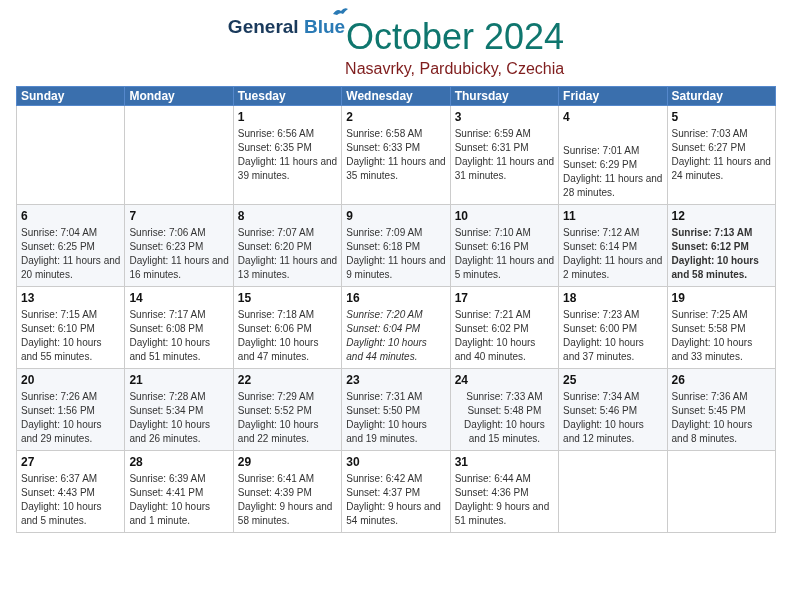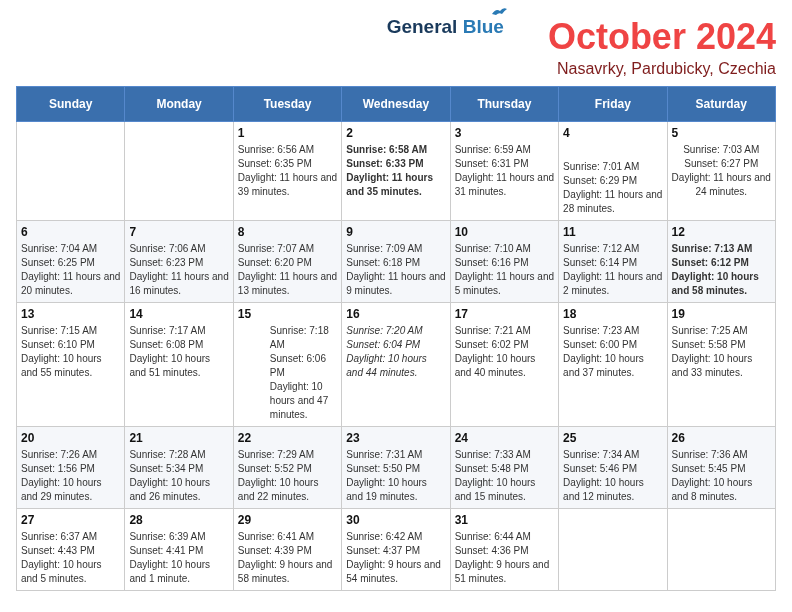--- a/index.html
+++ b/index.html
@@ -5,53 +5,52 @@
     * { margin: 0; padding: 0; box-sizing: border-box; }
     body {
       font-family: Arial, sans-serif;
       background: #fff;
       width: 792px;
       min-height: 612px;
       padding: 16px;
     }
     .header {
       display: flex;
-      justify-content: flex-end;
+      justify-content: center;
       align-items: flex-start;
       margin-bottom: 8px;
-      gap: 44px;
     }
     .logo {
       display: flex;
       flex-direction: column;
       align-items: flex-start;
     }
     .title-block {
       text-align: right;
     }
     .month-title {
       font-size: 36px;
-      font-weight: bold;
-      color: #ef4444;
+      font-weight: normal;
+      color: #0f766e;
     }
     .subtitle {
       font-size: 16px;
       color: #7f1d1d;
       margin-top: 2px;
     }
     table {
       width: 100%;
       border-collapse: collapse;
       font-size: 11px;
     }
     thead th {
       background-color: #3a6fad;
       color: #fff;
-      padding: 10px 4px;
-      text-align: center;
+      padding: 2px 4px;
+      text-align: left;
       font-size: 12px;
       font-weight: bold;
       border: 1px solid #5588cc;
       margin-left: 28px;
     }
     td {
       border: 1px solid #ccc;
       vertical-align: top;
       padding: 4px;
       width: calc(100% / 7);
@@ -114,39 +113,39 @@
         <td class="empty-cell"></td>
         <td class="empty-cell"></td>
         <td>
           <div class="day-number">1</div>
           <div class="day-info" style="white-space: pre-line;">Sunrise: 6:56 AM
 Sunset: 6:35 PM
 Daylight: 11 hours and 39 minutes.</div>
         </td>
         <td>
           <div class="day-number">2</div>
-          <div class="day-info" style="white-space: pre-line; font-weight: bold;">Sunrise: 6:58 AM
+          <div class="day-info" style="white-space: pre-line;">Sunrise: 6:58 AM
 Sunset: 6:33 PM
 Daylight: 11 hours and 35 minutes.</div>
         </td>
         <td>
           <div class="day-number">3</div>
           <div class="day-info" style="white-space: pre-line;">Sunrise: 6:59 AM
 Sunset: 6:31 PM
 Daylight: 11 hours and 31 minutes.</div>
         </td>
         <td>
           <div class="day-number">4</div>
           <div class="day-info" style="white-space: pre-line; margin-top: 20px;">Sunrise: 7:01 AM
 Sunset: 6:29 PM
 Daylight: 11 hours and 28 minutes.</div>
         </td>
         <td>
           <div class="day-number">5</div>
-          <div class="day-info" style="white-space: pre-line; text-align: center;">Sunrise: 7:03 AM
+          <div class="day-info" style="white-space: pre-line;">Sunrise: 7:03 AM
 Sunset: 6:27 PM
 Daylight: 11 hours and 24 minutes.</div>
         </td>
       </tr>
       <tr>
         <td>
           <div class="day-number">6</div>
           <div class="day-info" style="white-space: pre-line;">Sunrise: 7:04 AM
 Sunset: 6:25 PM
 Daylight: 11 hours and 20 minutes.</div>
@@ -196,21 +195,21 @@
 Daylight: 10 hours and 55 minutes.</div>
         </td>
         <td>
           <div class="day-number">14</div>
           <div class="day-info" style="white-space: pre-line;">Sunrise: 7:17 AM
 Sunset: 6:08 PM
 Daylight: 10 hours and 51 minutes.</div>
         </td>
         <td>
           <div class="day-number">15</div>
-          <div class="day-info" style="white-space: pre-line; margin-left: 32px;">Sunrise: 7:18 AM
+          <div class="day-info" style="white-space: pre-line;">Sunrise: 7:18 AM
 Sunset: 6:06 PM
 Daylight: 10 hours and 47 minutes.</div>
         </td>
         <td>
           <div class="day-number">16</div>
           <div class="day-info" style="white-space: pre-line; font-style: italic;">Sunrise: 7:20 AM
 Sunset: 6:04 PM
 Daylight: 10 hours and 44 minutes.</div>
         </td>
         <td>
@@ -252,21 +251,21 @@
 Daylight: 10 hours and 22 minutes.</div>
         </td>
         <td>
           <div class="day-number">23</div>
           <div class="day-info" style="white-space: pre-line;">Sunrise: 7:31 AM
 Sunset: 5:50 PM
 Daylight: 10 hours and 19 minutes.</div>
         </td>
         <td>
           <div class="day-number">24</div>
-          <div class="day-info" style="white-space: pre-line;">Sunrise: 7:33 AM
+          <div class="day-info" style="white-space: pre-line; text-align: center;">Sunrise: 7:33 AM
 Sunset: 5:48 PM
 Daylight: 10 hours and 15 minutes.</div>
         </td>
         <td>
           <div class="day-number">25</div>
           <div class="day-info" style="white-space: pre-line;">Sunrise: 7:34 AM
 Sunset: 5:46 PM
 Daylight: 10 hours and 12 minutes.</div>
         </td>
         <td>

